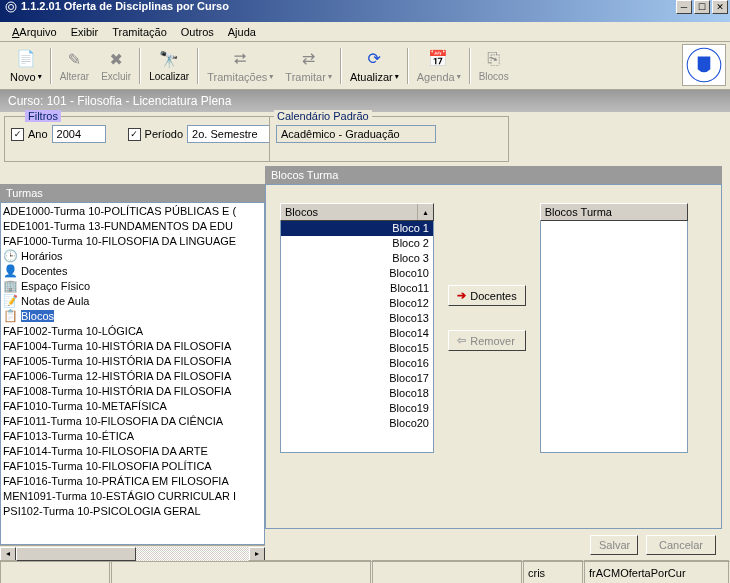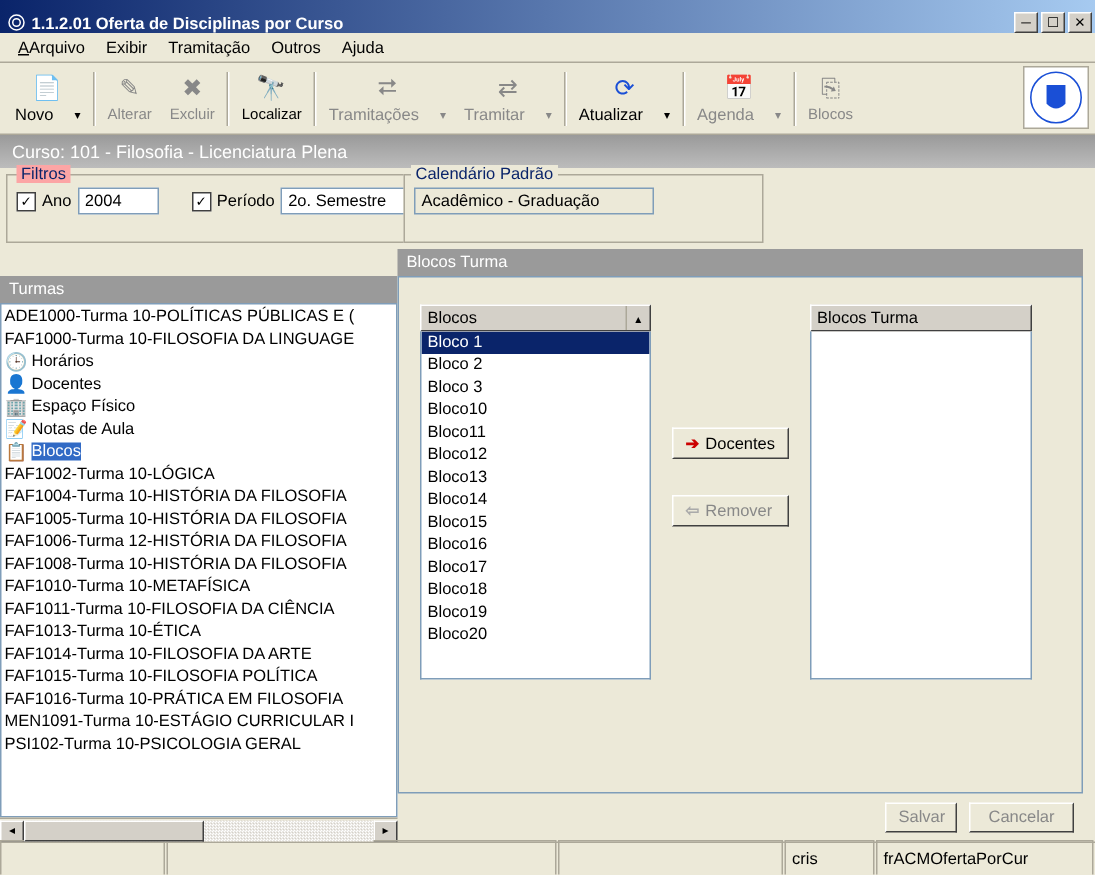--- a/index.html
+++ b/index.html
@@ -1,43 +1,43 @@
 <!DOCTYPE html>
 <html><head>
 <meta charset="utf-8">
 <style>
 * { box-sizing: border-box; margin: 0; padding: 0; font-family: Tahoma, sans-serif; font-size: 11px; }
 body { background: #ece9d8; width: 730px; height: 583px; overflow: hidden; }
 
-.titlebar { background: linear-gradient(to right, #0a246a, #a6caf0); height: 22px; display: flex; align-items: flex-end; color: #fff; padding: 0 2px 0 4px; }
+.titlebar { background: linear-gradient(to right, #0a246a, #a6caf0); height: 22px; display: flex; align-items: flex-start; color: #fff; padding: 0 2px 0 4px; }
 .titlebar .spiral { width: 14px; height: 14px; margin-right: 3px; }
 .titlebar .title { flex: 1; font-weight: bold; }
 .titlebar .winbtns { display: flex; gap: 2px; }
 .titlebar .winbtn { width: 16px; height: 14px; background: #d4d0c8; border: 1px solid #fff; border-right-color: #404040; border-bottom-color: #404040; display: flex; align-items: center; justify-content: center; font-family: "Segoe UI Symbol", sans-serif; font-size: 9px; color: #000; cursor: pointer; }
 
 .menubar { background: #ece9d8; height: 20px; display: flex; align-items: center; padding: 0 6px; gap: 2px; border-bottom: 1px solid #aca899; }
 .menubar .menuitem { padding: 2px 6px; cursor: pointer; }
 .menubar .menuitem span { text-decoration: underline; }
 
 .toolbar { background: #ece9d8; height: 48px; display: flex; align-items: center; padding: 0 4px; border-bottom: 1px solid #aca899; position: relative; }
 .toolbar .tbtn { display: flex; flex-direction: column; align-items: center; justify-content: center; padding: 2px 6px; cursor: pointer; gap: 2px; }
 .toolbar .tbtn.disabled { color: #888; cursor: default; }
 .toolbar .tbtn .ico { width: 20px; height: 20px; display: flex; align-items: center; justify-content: center; font-size: 16px; }
-.toolbar .tbtn .lbl { font-size: 10px; display: flex; align-items: center; gap: 14px; }
+.toolbar .tbtn .lbl { font-size: 10px; display: flex; align-items: center; gap: 2px; }
 .toolbar .sep { width: 2px; height: 36px; border-left: 1px solid #aca899; border-right: 1px solid #fff; margin: 0 2px; }
 .toolbar .drop { font-size: 8px; }
 .toolbar .crest { position: absolute; right: 4px; top: 2px; width: 44px; height: 42px; border: 1px solid #aca899; background: #fff; display: flex; align-items: center; justify-content: center; }
 
 .coursebar { background: linear-gradient(to bottom, #9a9a9a, #bcbcbc); color: #fff; padding: 4px 8px; font-size: 12px; }
 
 .content { display: flex; height: calc(100% - 22px - 20px - 48px - 22px - 22px); }
 
 .leftcol { width: 265px; display: flex; flex-direction: column; }
 .filters { border: 1px solid #aca899; margin: 4px; padding: 8px 6px 6px; position: relative; background: #ece9d8; height: 46px; }
-.filters .legend { position: absolute; top: -7px; left: 6px; background: #fca5a5; padding: 0 3px; color: #0a246a; }
+.filters .legend { position: absolute; top: -7px; left: 20px; background: #c4b5fd; padding: 0 3px; color: #0a246a; }
 .filters .row { display: flex; align-items: center; gap: 4px; }
 .chk { width: 13px; height: 13px; border: 1px solid #404040; background: #fff; display: inline-flex; align-items: center; justify-content: center; font-size: 9px; cursor: pointer; }
 .txtfield { border: 1px solid #7f9db9; background: #fff; height: 18px; padding: 1px 4px; }
 
 .turmas-head { background: #9a9a9a; color: #fff; padding: 3px 6px; margin-top: 18px; }
 .turmas-list { flex: 1; background: #fff; border: 1px solid #7f9db9; overflow: hidden; margin: 0 0 0 0; }
 .turmas-list .row { display: flex; align-items: center; padding: 1px 2px; height: 15px; white-space: nowrap; overflow: hidden; cursor: pointer; }
 .turmas-list .row .ico { width: 16px; height: 14px; display: inline-flex; align-items: center; justify-content: center; margin-right: 2px; font-size: 12px; }
 .turmas-list .row.sel .txt { background: #316ac5; color: #fff; }
 .hscroll { height: 16px; background: #ece9d8; display: flex; align-items: center; border-top: 1px solid #aca899; }
@@ -56,21 +56,21 @@
 .combo .btn { width: 16px; height: 16px; background: #d4d0c8; border: 1px solid #fff; border-right-color: #404040; border-bottom-color: #404040; display: flex; align-items: center; justify-content: center; font-size: 8px; cursor: pointer; }
 
 .blocos-head { background: #9a9a9a; color: #fff; padding: 3px 6px; margin-right: 8px; }
 .blocos-body { flex: 1; border: 1px solid #7f9db9; margin: 0 8px 0 0; background: #ece9d8; padding: 18px 14px 10px; display: flex; gap: 14px; align-items: flex-start; }
 
 .listpanel { display: flex; flex-direction: column; }
 .listhead { background: #d4d0c8; border: 1px solid #fff; border-right-color: #404040; border-bottom-color: #404040; height: 18px; display: flex; align-items: center; }
 .listhead .col { flex: 1; padding: 0 4px; }
 .listhead .sbtn { width: 16px; height: 16px; display: flex; align-items: center; justify-content: center; font-size: 8px; border-left: 1px solid #aca899; cursor: pointer; }
 .listbox { background: #fff; border: 1px solid #7f9db9; border-top: none; width: 154px; height: 232px; overflow: hidden; }
-.listbox .item { padding: 1px 4px; height: 15px; cursor: pointer; }
+.listbox .item { padding: 1px 4px; height: 15px; cursor: pointer; text-align: right; }
 .listbox .item.sel { background: #0a246a; color: #fff; }
 
 .midbtns { display: flex; flex-direction: column; gap: 24px; margin-top: 82px; }
 .btn3d { background: #ece9d8; border: 1px solid #fff; border-right-color: #404040; border-bottom-color: #404040; padding: 3px 8px; display: flex; align-items: center; gap: 4px; cursor: pointer; }
 .btn3d.disabled { color: #888; cursor: default; }
 .btn3d .arr { color: #c00; font-weight: bold; }
 .btn3d.disabled .arr { color: #aaa; }
 
 .rightlist { display: flex; flex-direction: column; }
 .rightlist .listhead { width: 148px; }
@@ -193,20 +193,23 @@
             <span class="btn">▾</span>
           </div>
         </div>
       </div>
     </div>
 
     <div class="turmas-head">Turmas</div>
     <div class="turmas-list" id="turmas-list">
         <div class="row">
           <span class="txt">ADE1000-Turma 10-POLÍTICAS PÚBLICAS E (</span>
+        </div>
+        <div class="row">
+          <span class="txt">EDE1001-Turma 13-FUNDAMENTOS DA EDU</span>
         </div>
         <div class="row">
           <span class="txt">FAF1000-Turma 10-FILOSOFIA DA LINGUAGE</span>
         </div>
         <div class="row">
           <span class="ico">🕒</span>
           <span class="txt">Horários</span>
         </div>
         <div class="row">
           <span class="ico">👤</span>

